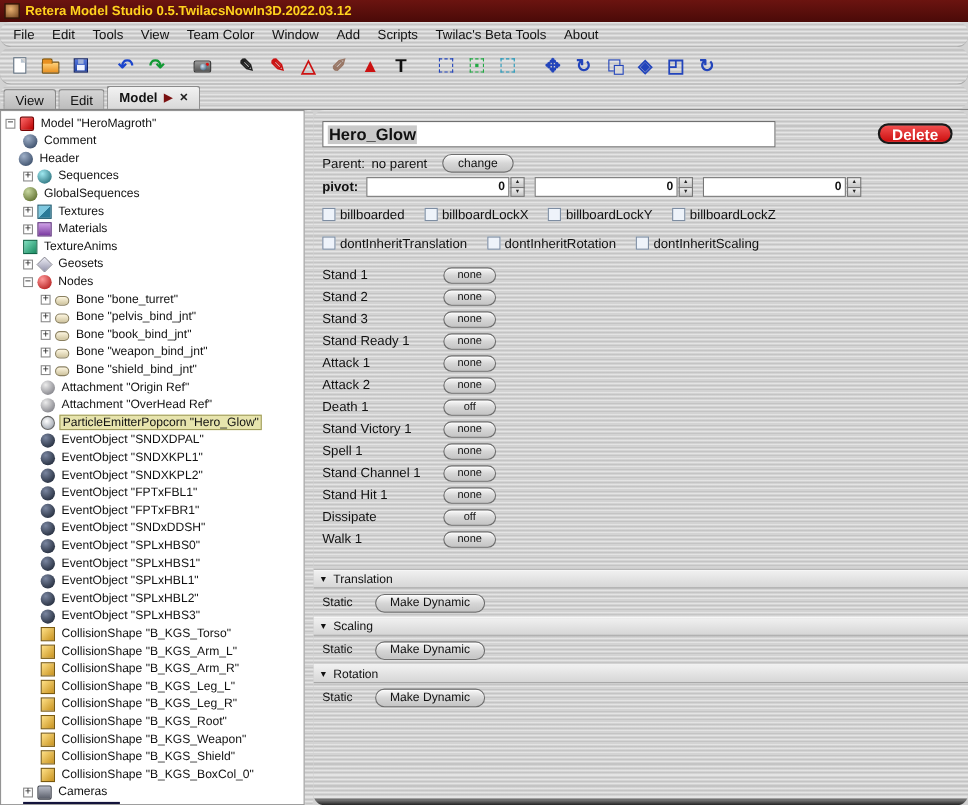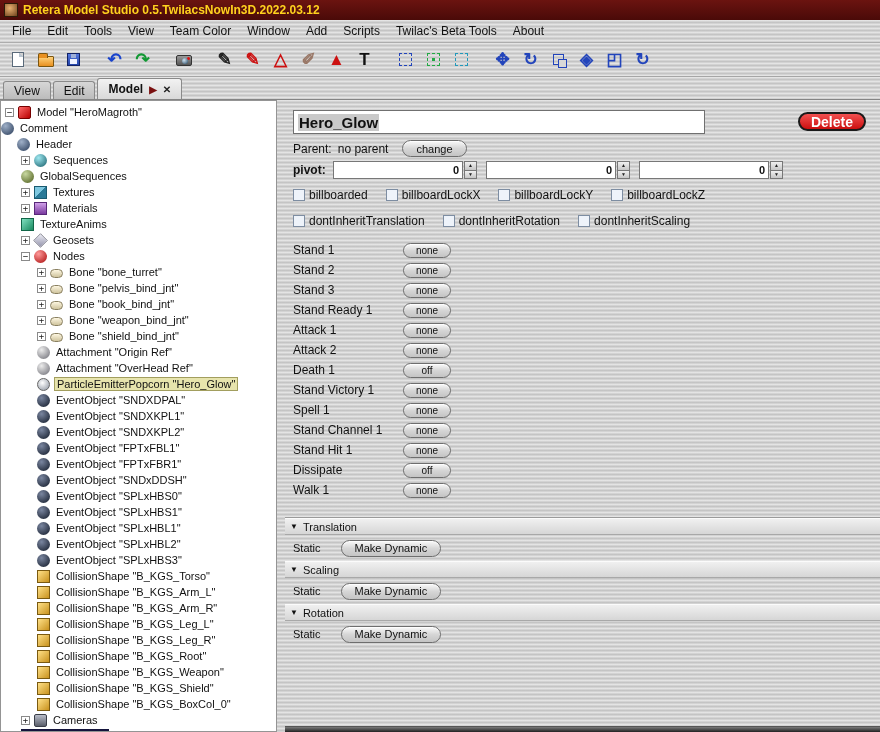--- a/index.html
+++ b/index.html
@@ -8,20 +8,21 @@
 
   .app { width: 880px; height: 732px; display: flex; flex-direction: column; background: #d2d2d2; }
 
   .metal {
     background-color: #d3d3d3;
     background-image: repeating-linear-gradient(180deg,
       rgba(255,255,255,.38) 0 1px,
       rgba(0,0,0,0) 1px 2px,
       rgba(0,0,0,.07) 2px 3px,
       rgba(0,0,0,0) 3px 4px);
+    border-radius: 10px;
   }
 
   
   .titlebar { height: 20px; background: linear-gradient(180deg,#6b1410,#4a0a08); display: flex; align-items: center; gap: 5px; padding: 0 4px; flex: none; }
   .app-icon { width: 14px; height: 14px; background: radial-gradient(circle at 40% 35%, #e8b070, #6e421c); border: 1px solid #2a1a08; flex: none; }
   .title-text { color: #ffd21e; font-size: 12px; font-weight: bold; white-space: nowrap; }
 
   
   .menubar { height: 23px; display: flex; align-items: center; padding: 0 4px; border-bottom: 1px solid #adadad; flex: none; }
   .menu-item { font-size: 12px; padding: 2px 8px; white-space: nowrap; }
@@ -231,21 +232,21 @@
       </div>
     </div>
 
   <div class="content">
     <div class="tree-panel">
         <div class="tree-row" style="padding-left: 4px;">
           <span class="tree-toggle">−</span>
           <span class="icon icon-model"></span>
           <span class="tree-label">Model "HeroMagroth"</span>
         </div>
-        <div class="tree-row" style="">
+        <div class="tree-row" style="padding-left: 20px;">
           <span class="icon icon-comment"></span>
           <span class="tree-label">Comment</span>
         </div>
         <div class="tree-row" style="padding-left: 16px; align-items: center;">
           <span class="icon icon-header"></span>
           <span class="tree-label">Header</span>
         </div>
         <div class="tree-row" style="padding-left: 20px;">
           <span class="tree-toggle">+</span>
           <span class="icon icon-sequences"></span>

